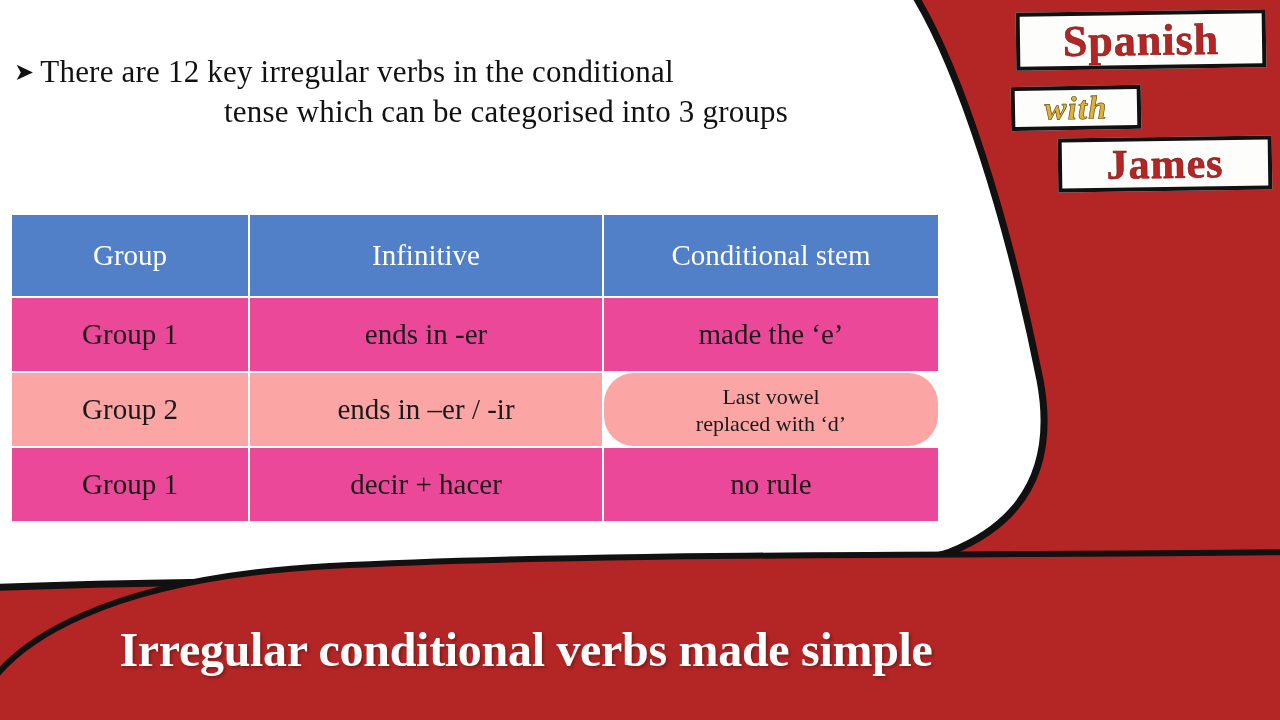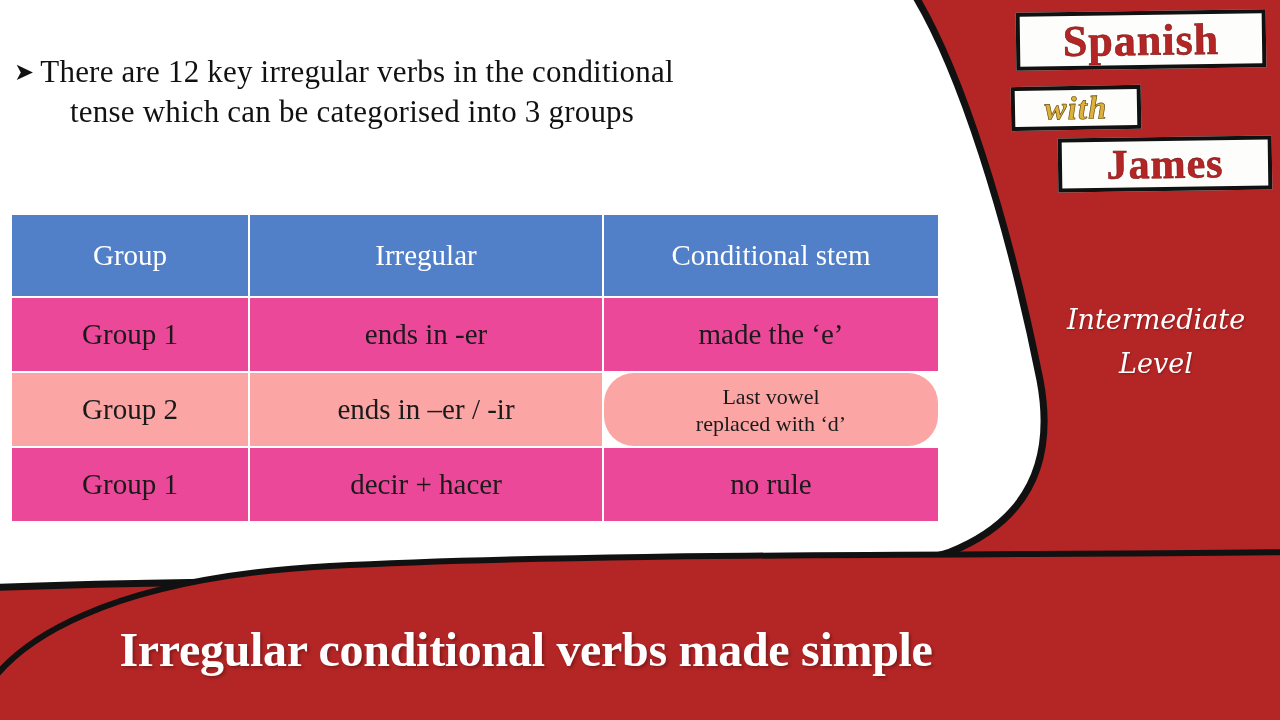--- a/index.html
+++ b/index.html
@@ -50,21 +50,21 @@
   }
   #bullet-line .arrow {
     font-size: 24px;
     vertical-align: 2px;
     margin-right: 6px;
   }
   #bullet-line .bullet-text {
     display: inline;
   }
   .bl-1 { display: block; margin-left: 30px; text-indent: -30px; }
-  .bl-2 { display: block; margin-left: 56px; }
+  .bl-2 { display: block; text-align: center; margin-left: 56px; }
 
   
   #verb-table {
     position: absolute;
     left: 10px;
     top: 213px;
     width: 930px;
     border-collapse: separate;
     border-spacing: 2px;
     table-layout: fixed;
@@ -211,21 +211,21 @@
 
     <table id="verb-table">
       <colgroup>
         <col class="col-a">
           <col class="col-b">
           <col class="col-c">
       </colgroup>
       <thead>
         <tr>
           <th>Group</th>
-          <th>Irregular</th>
+          <th>Infinitive</th>
           <th>Conditional stem</th>
         </tr>
       </thead>
       <tbody>
         <tr class="row-dark">
           <td>Group 1</td>
           <td>ends in -er</td>
           <td>made the ‘e’</td>
         </tr>
         <tr class="row-light">
@@ -249,20 +249,16 @@
   <div class="logo-box" id="logo-spanish">
     <span class="word">Spanish</span>
   </div>
   <div class="logo-box" id="logo-with">
     <span class="word">with</span>
   </div>
   <div class="logo-box" id="logo-james">
     <span class="word">James</span>
   </div>
 
-  <div id="level-caption">
-    <span class="lvl-line lvl-1">Intermediate</span>
-    <span class="lvl-line lvl-2">Level</span>
-  </div>
 
   <div id="bottom-banner-title">Irregular conditional verbs made simple</div>
 
 </div>
 
 </body></html>

